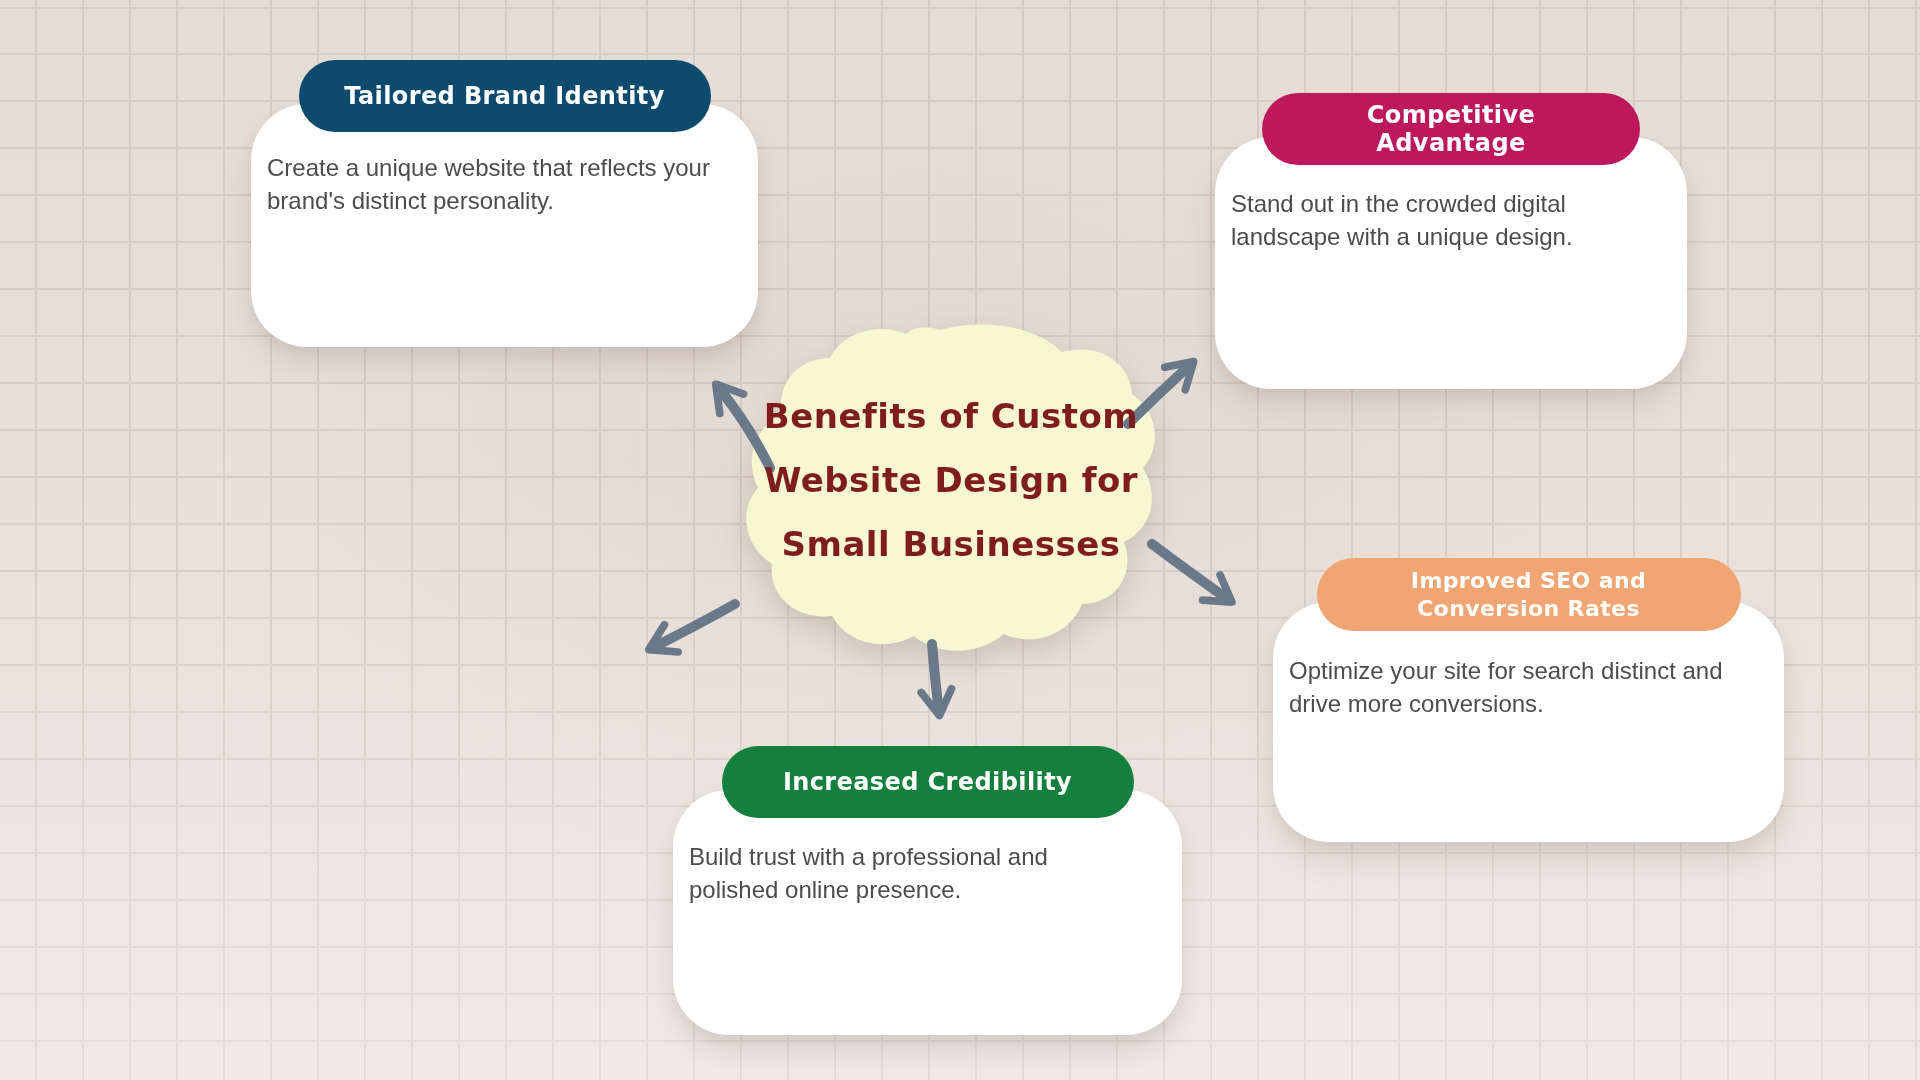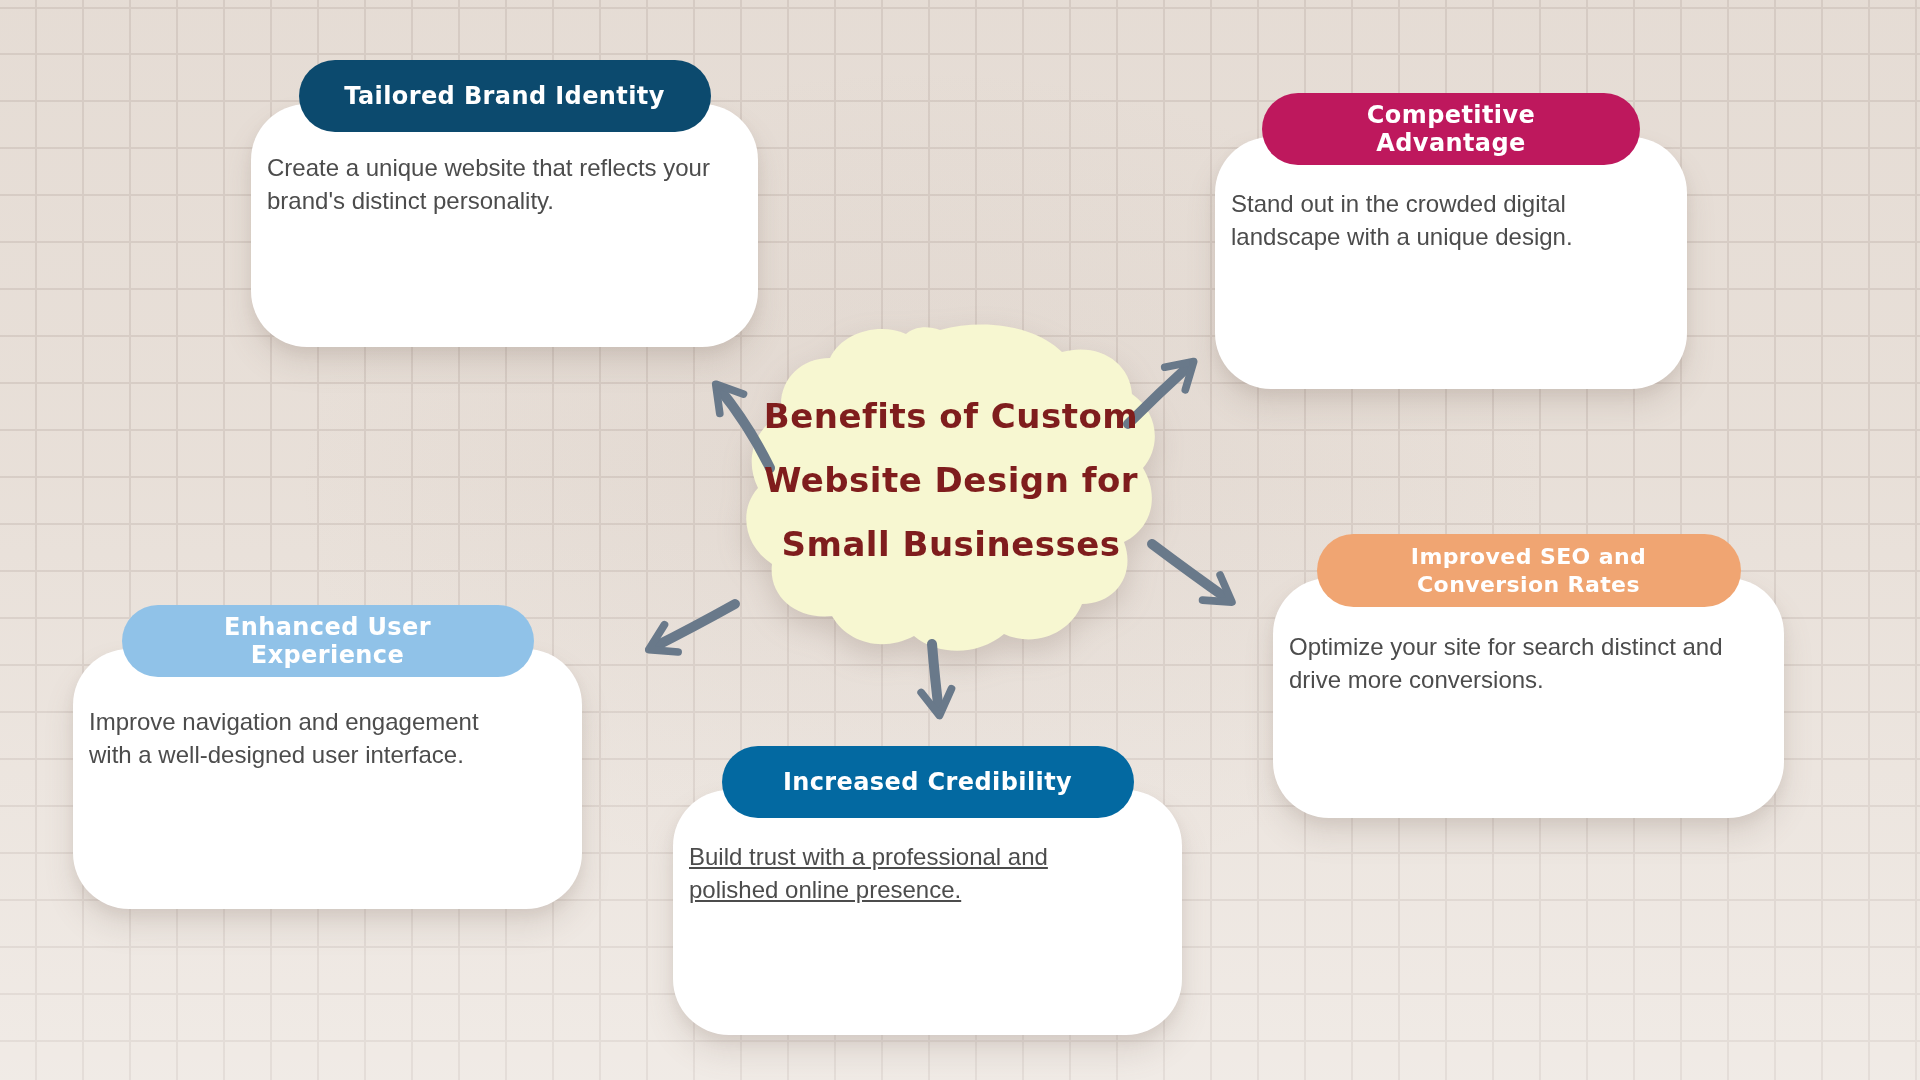--- a/index.html
+++ b/index.html
@@ -35,22 +35,22 @@
     font-size:24px;letter-spacing:0.4px;text-align:center;line-height:28px;
   }
   .card-body{
     margin:0;position:relative;white-space:pre-line;
     color:#4c4c4c;font-size:24px;line-height:33px;padding:0 16px;
     font-family:"Liberation Sans", sans-serif;
   }
   .c1{left:251px;top:104px;width:507px;height:243px;} .c1 .card-body{padding-top:47px;}
   .c2{left:1215px;top:137px;width:472px;height:252px;} .c2 .card-body{padding-top:50px;} .c2 .pill{min-width:378px;}
   .c3{left:73px;top:649px;width:509px;height:260px;} .c3 .card-body{padding-top:56px;}
-  .c4{left:673px;top:790px;width:509px;height:245px;} .c4 .card-body{padding-top:50px;text-decoration:underline;}
-  .c5{left:1273px;top:578px;width:511px;height:240px;} .c5 .card-body{padding-top:52px;}
+  .c4{left:673px;top:790px;width:509px;height:245px;} .c4 .card-body{padding-top:50px;}
+  .c5{left:1273px;top:602px;width:511px;height:240px;} .c5 .card-body{padding-top:52px;}
   .c5 .pill{width:424px;min-width:0;font-size:22px;padding:0 30px;height:73px;}
   .footer{position:absolute;right:56px;top:954px;display:flex;align-items:center;gap:14px;}
   .footer-text{text-align:right;}
   .brand{font-size:27px;font-weight:bold;color:#3c3c3c;letter-spacing:0.2px;}
   .url{font-size:21px;color:#4a4a4a;margin-top:5px;}
   .logo{
     width:76px;height:76px;background:#ffffff;border-radius:13px;
     display:flex;align-items:center;justify-content:center;
     box-shadow:0 3px 8px rgba(126,106,95,0.18);
   }
@@ -101,28 +101,23 @@
     <p class="card-body">Create a unique website that reflects your
 brand's distinct personality.</p>
   </section>
 
   <section class="card c2">
     <div class="pill" style="background-color: #be185d; text-align: center;">Competitive Advantage</div>
     <p class="card-body">Stand out in the crowded digital
 landscape with a unique design.</p>
   </section>
 
-  <section class="card c3">
-    <div class="pill" style="background-color: rgb(144, 194, 232);">Enhanced User Experience</div>
-    <p class="card-body">Improve navigation and engagement
-with a well-designed user interface.</p>
-  </section>
 
   <section class="card c4">
-    <div class="pill" style="background-color: #0369a1;">Increased Credibility</div>
+    <div class="pill" style="background-color: #15803d;">Increased Credibility</div>
     <p class="card-body">Build trust with a professional and
 polished online presence.</p>
   </section>
 
   <section class="card c5">
     <div class="pill" style="background-color: rgb(240, 165, 114);">Improved SEO and Conversion Rates</div>
     <p class="card-body">Optimize your site for search distinct and
 drive more conversions.</p>
   </section>
 

